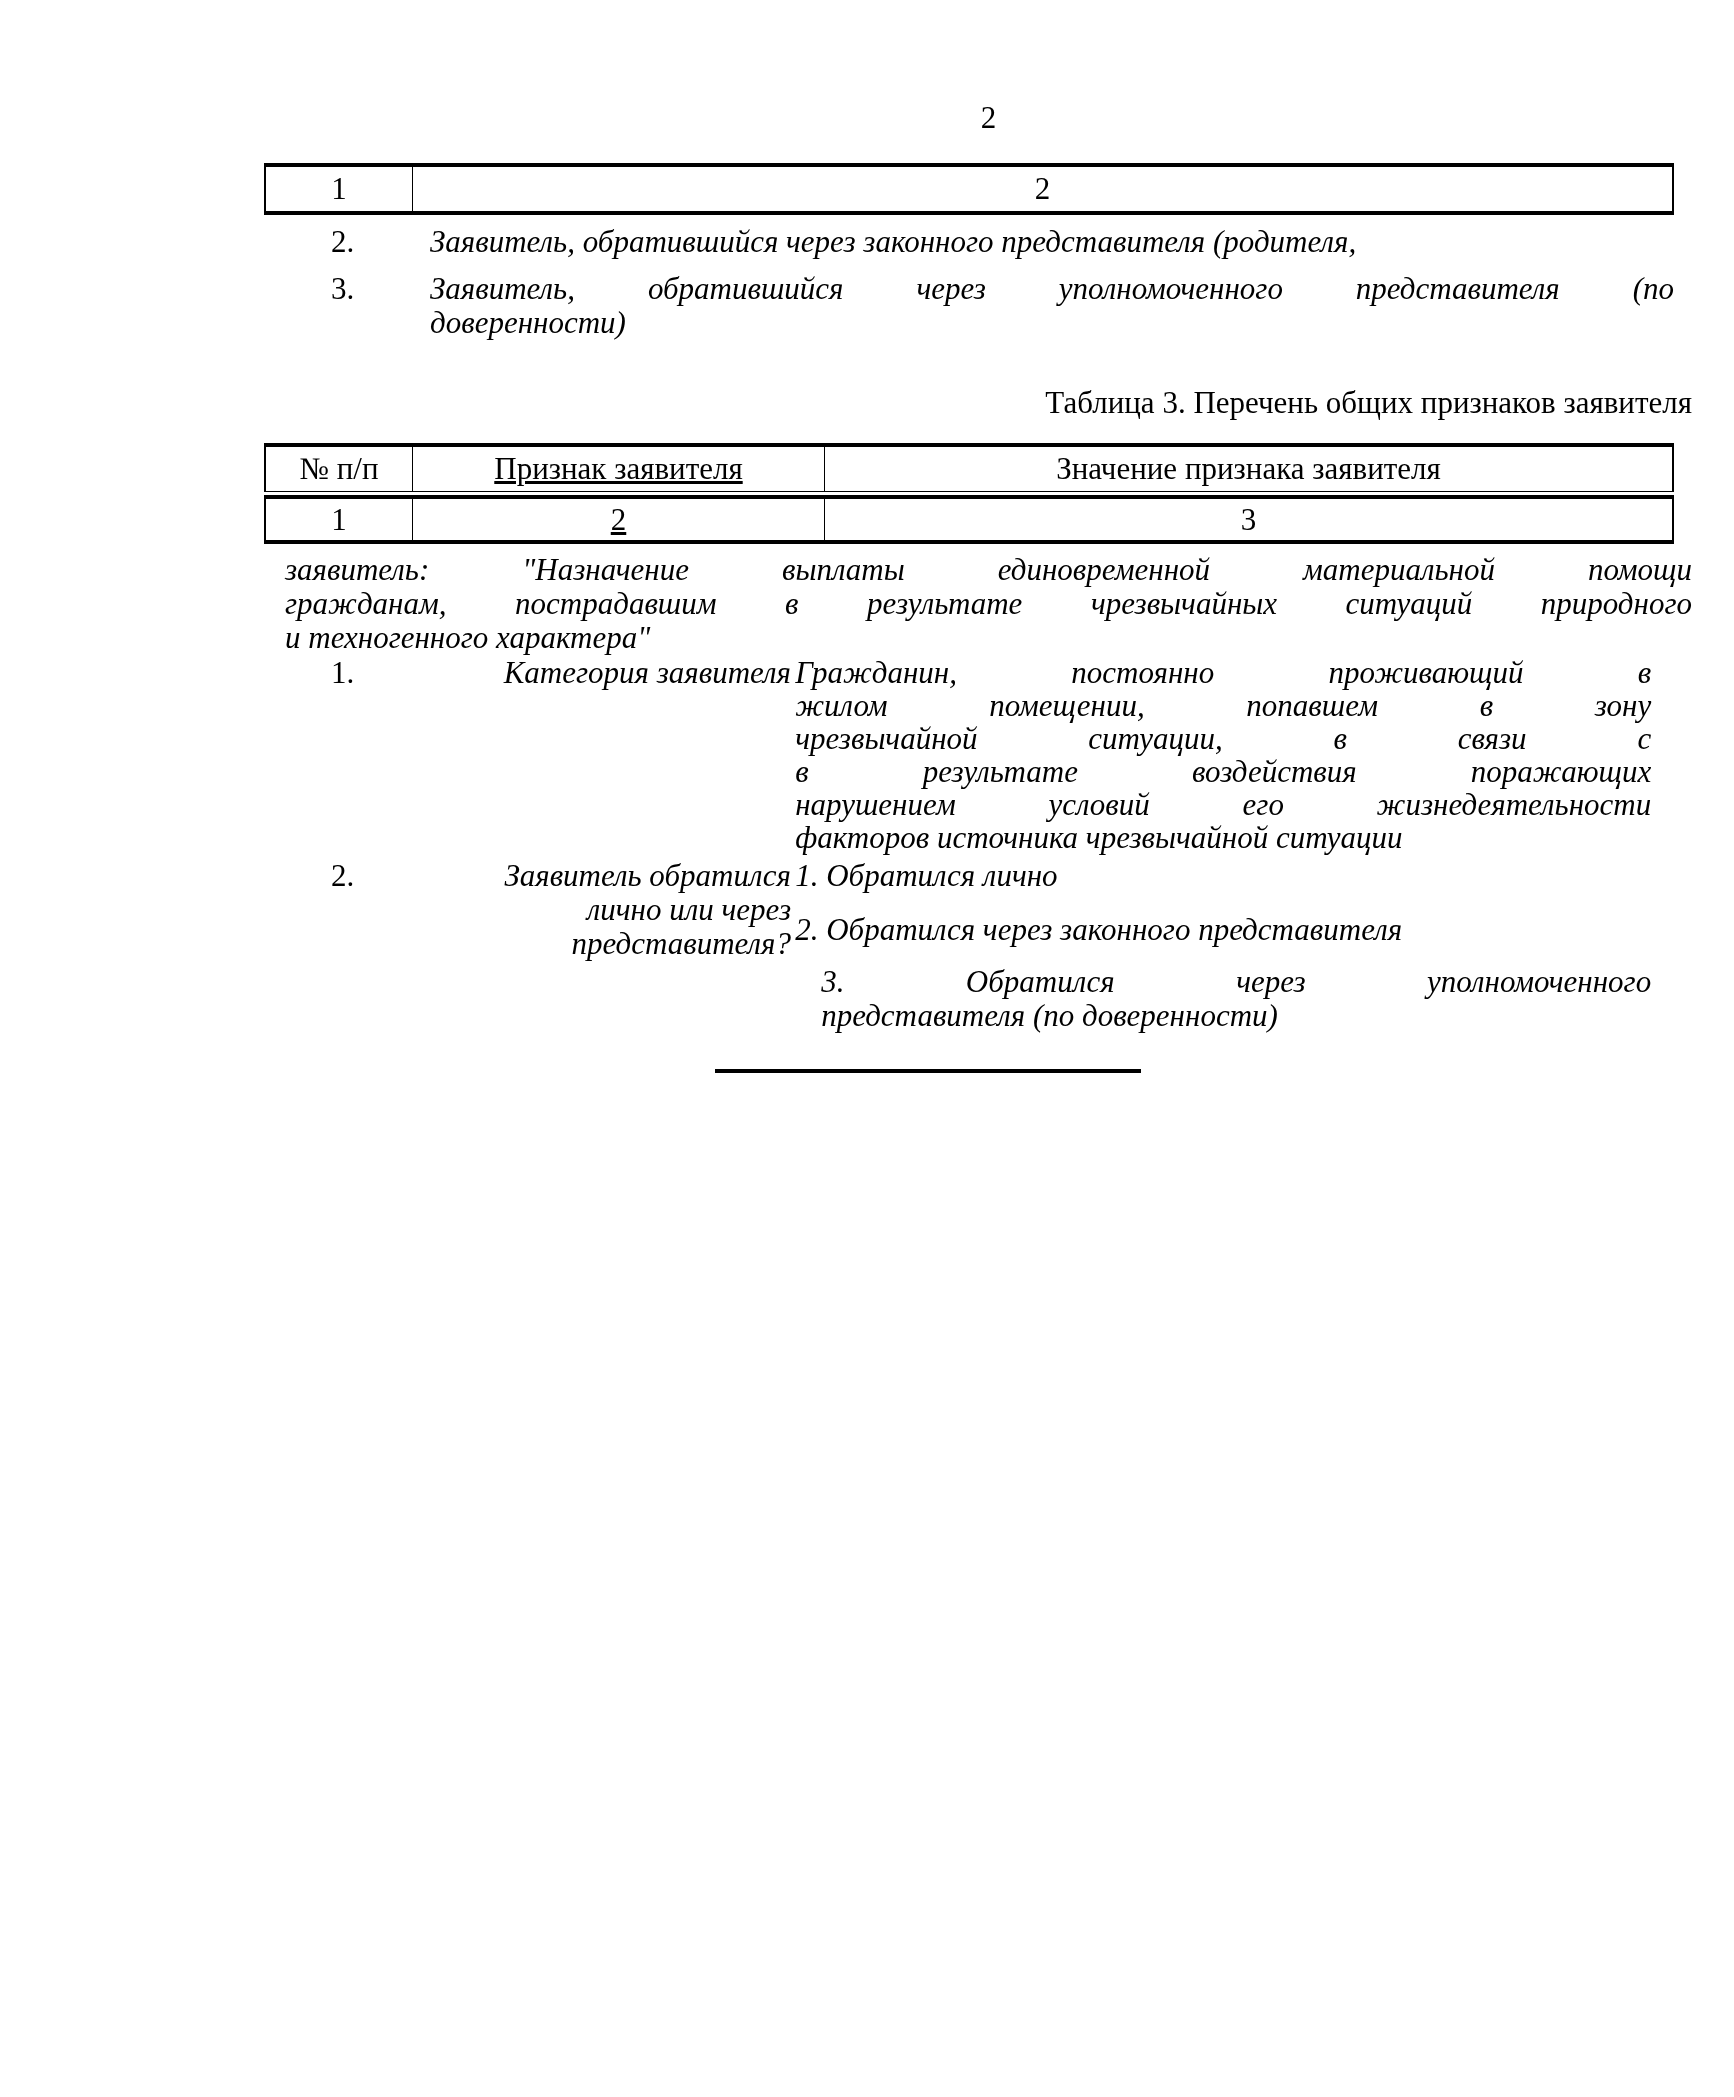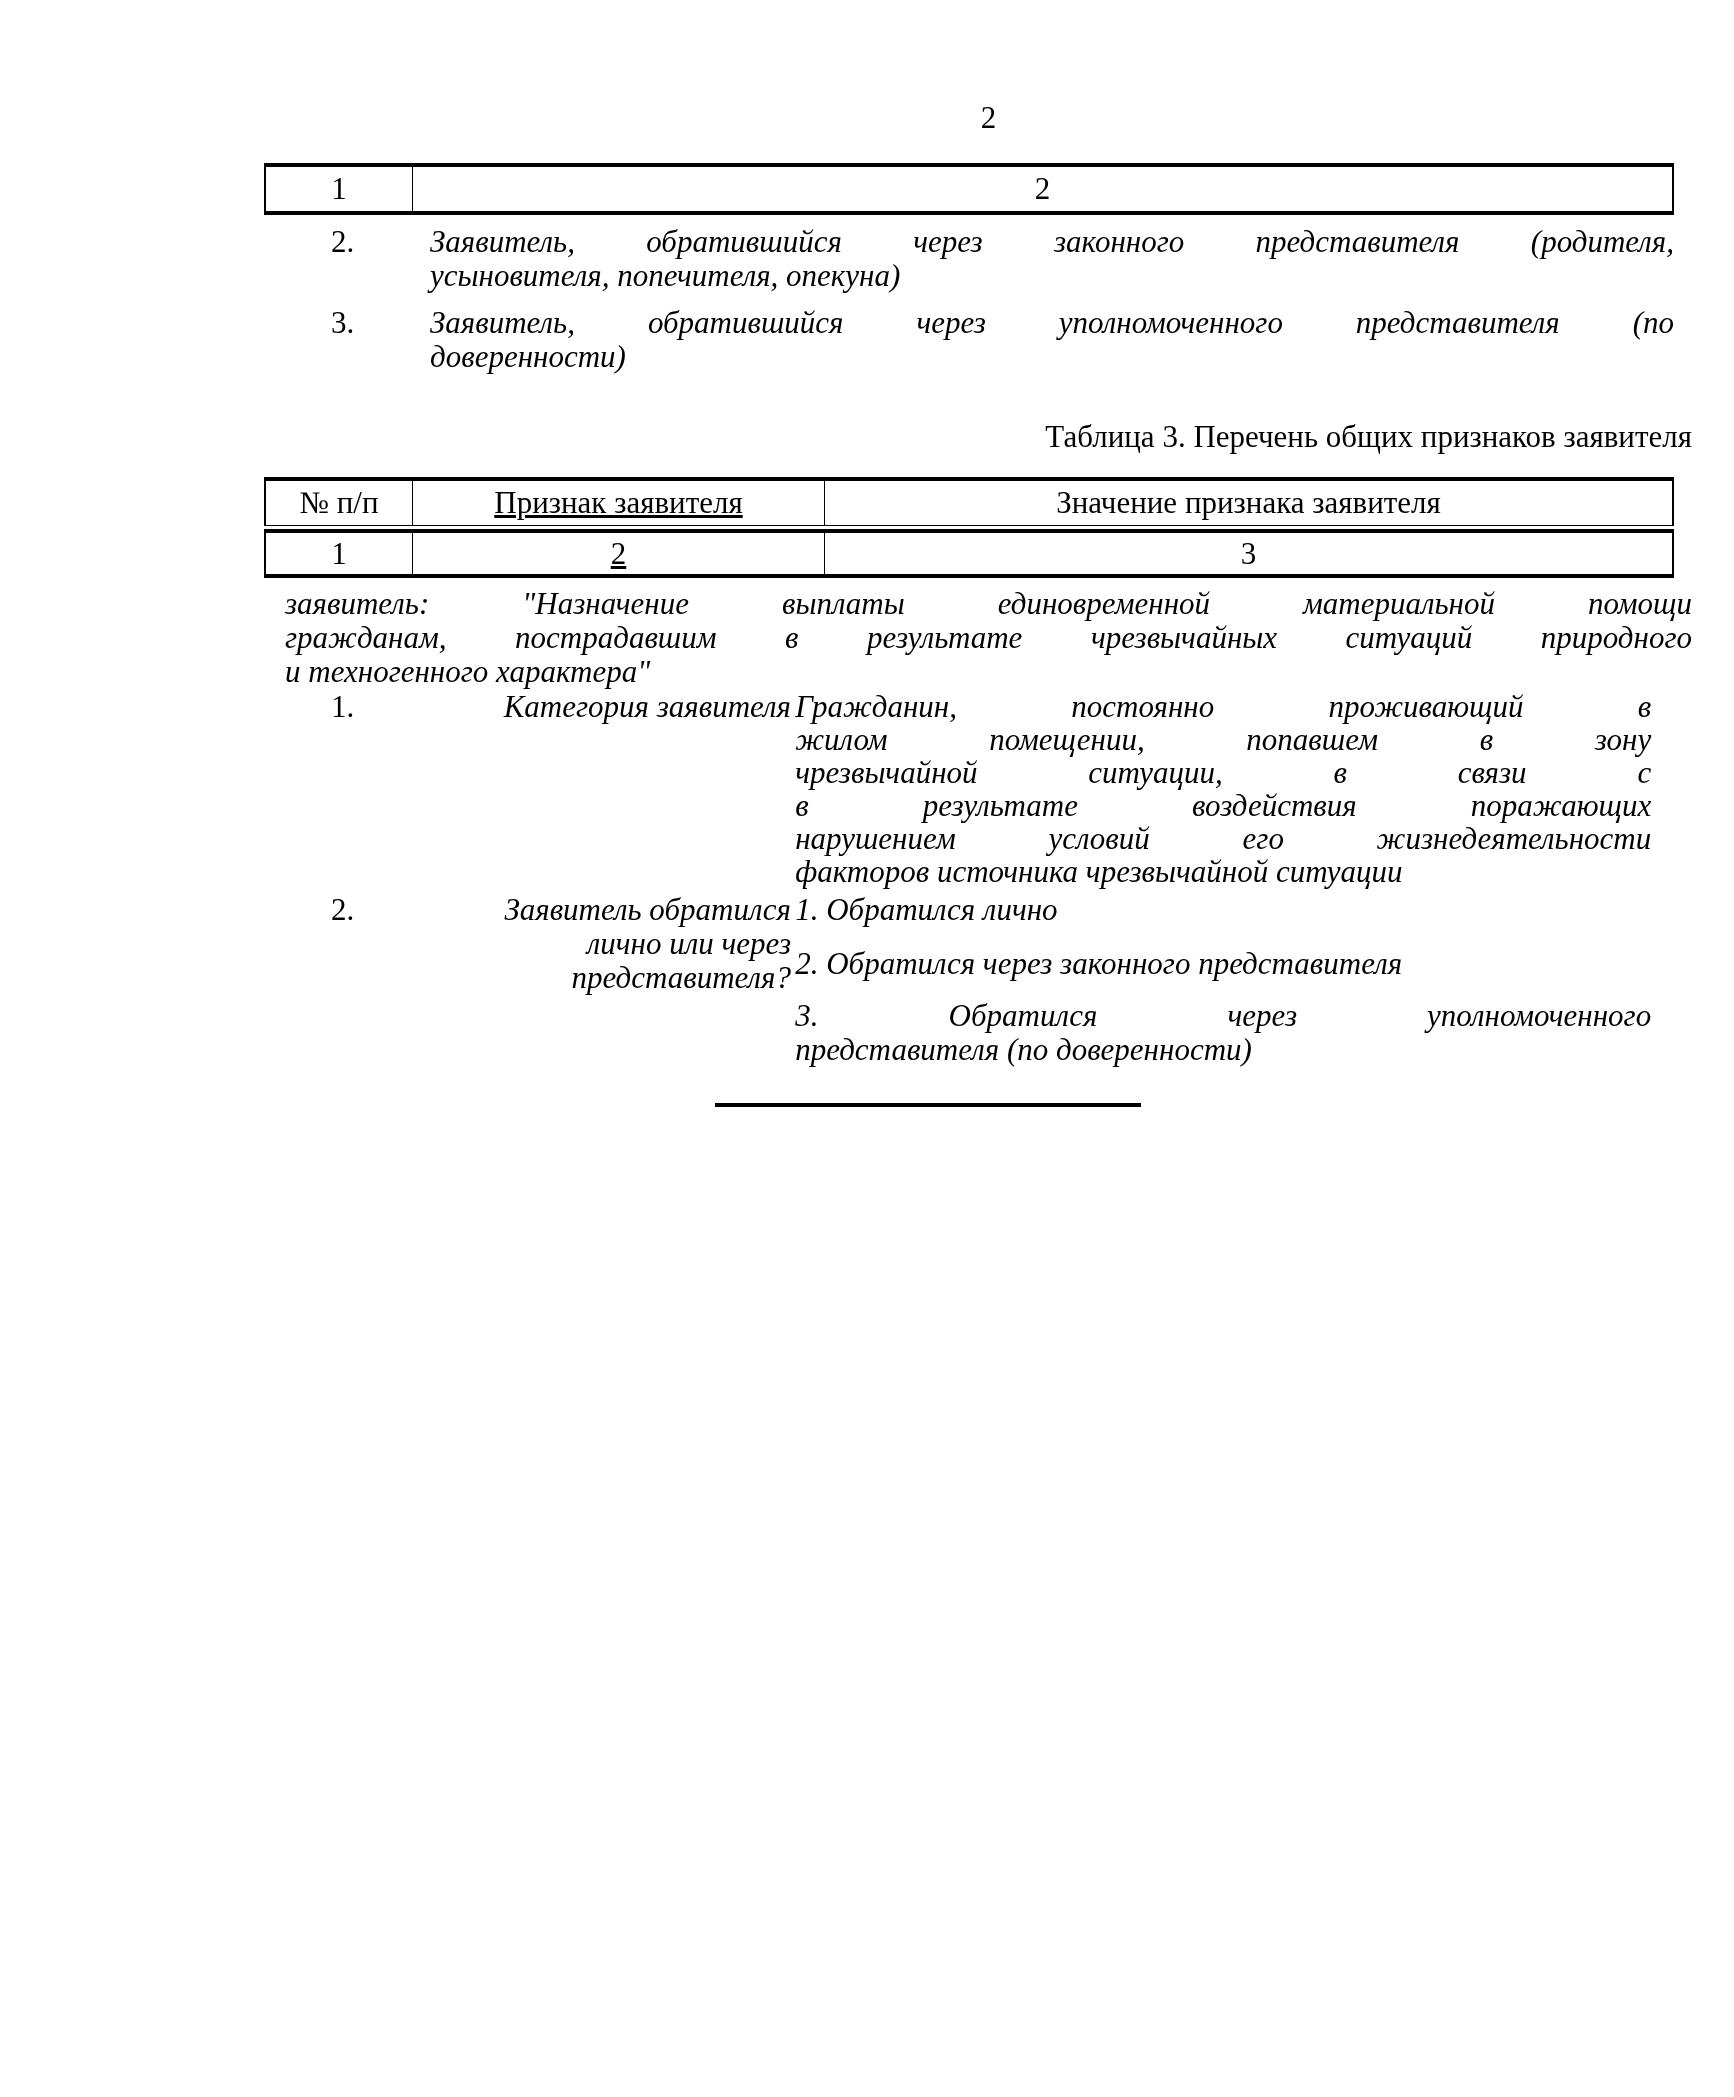--- a/index.html
+++ b/index.html
@@ -58,41 +58,40 @@
   .para { margin-top:8.4px; width:1407px; }
 
   
   .frow { display:flex; align-items:flex-start; }
   .frow .fnum { margin-left:46px; width:55px; line-height:34px; }
   .frow .flabel { margin-left:46px; width:359px; }
   .frow .fvalue { margin-left:0; width:856px; margin-left:4.2px; }
   .frow.r1 { margin-top:1.7px; }
   .frow.r2 { margin-top:5px; }
   .opt.o2 { margin-top:19.3px; }
-  .opt.o3 { margin-top:18.5px; }
+  .opt.o3 { margin-top:18.5px;margin-left:26px; }
 
   .sep { margin-top:36px; margin-left:430px; width:426px; height:4.2px; background:#000000; }
 </style>
 </head>
 <body>
 
 <div class="content">
 
   <div class="pagenum">2</div>
 
   <div class="t1">
     <div class="cell c1">1</div>
     <div class="cell c2">2</div>
   </div>
 
   <div class="numitem mt24">
     <div class="num">2.</div>
     <div class="itext jlines">
         <div class="tline">Заявитель, обратившийся через законного представителя (родителя,</div>
-        <div class="tline">усыновителя, попечителя, опекуна)</div>
       </div>
   </div>
 
   <div class="numitem mt30">
     <div class="num">3.</div>
     <div class="itext jlines">
         <div class="tline">Заявитель, обратившийся через уполномоченного представителя (по</div>
         <div class="tline">доверенности)</div>
       </div>
   </div>

